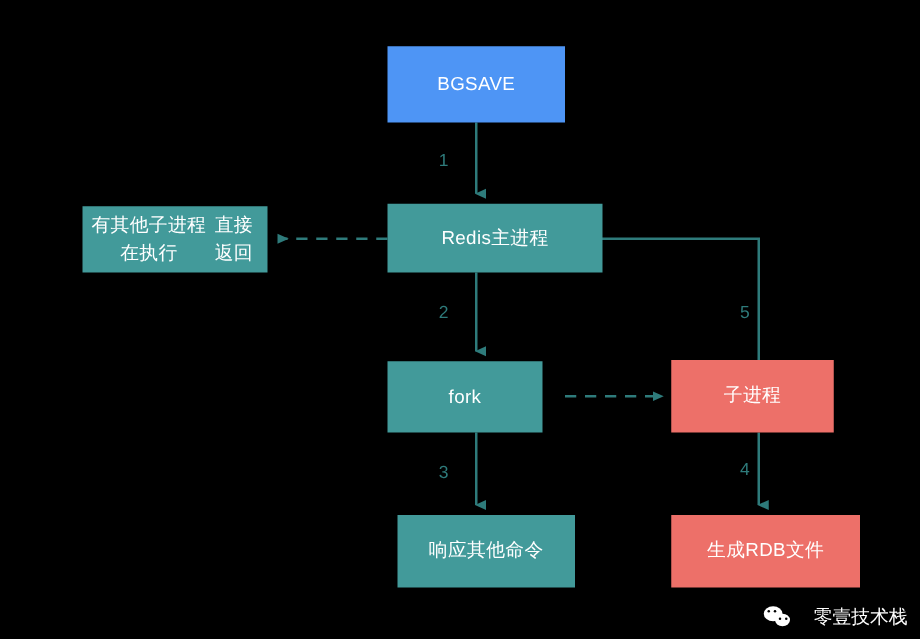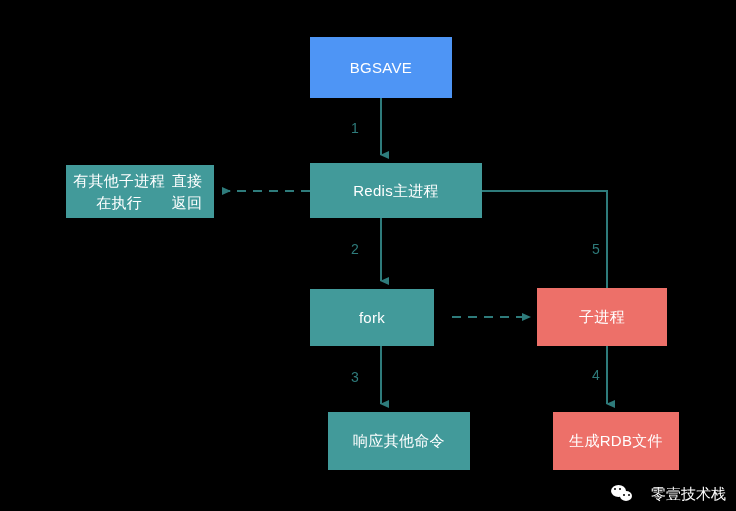--- a/index.html
+++ b/index.html
@@ -134,25 +134,25 @@
   </div>
 
   <div class="node teal" style="left:310px; top:289px; width:124px; height:57px;">
     <span>fork</span>
   </div>
 
   <div class="node red" style="left:537px; top:288px; width:130px; height:58px;">
     <span>子进程</span>
   </div>
 
-  <div class="node teal" style="left:328px; top:412px; width:142px; height:58px;">
+  <div class="node teal" style="left:318px; top:412px; width:142px; height:58px;">
     <span>响应其他命令</span>
   </div>
 
-  <div class="node red" style="left:537px; top:412px; width:126px; height:58px;margin-left:16px;">
+  <div class="node red" style="left:537px; top:412px; width:151px; height:58px;">
     <span>生成RDB文件</span>
   </div>
 
   <span class="edge-label" style="left:351px; top:121px;">1</span>
   <span class="edge-label" style="left:351px; top:242px;">2</span>
   <span class="edge-label" style="left:351px; top:370px;">3</span>
   <span class="edge-label" style="left:592px; top:368px;">4</span>
   <span class="edge-label" style="left:592px; top:242px;">5</span>
 
   <div id="watermark">

